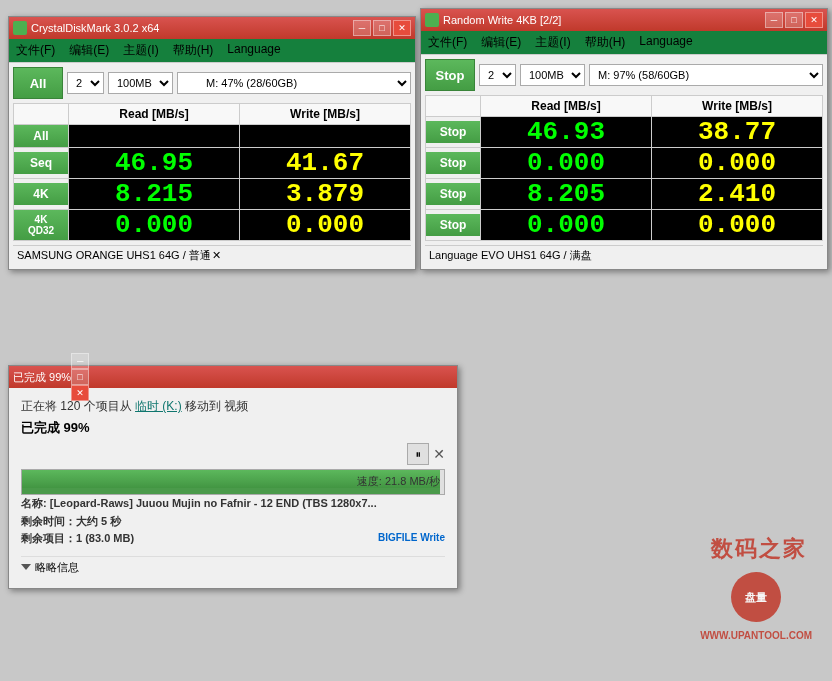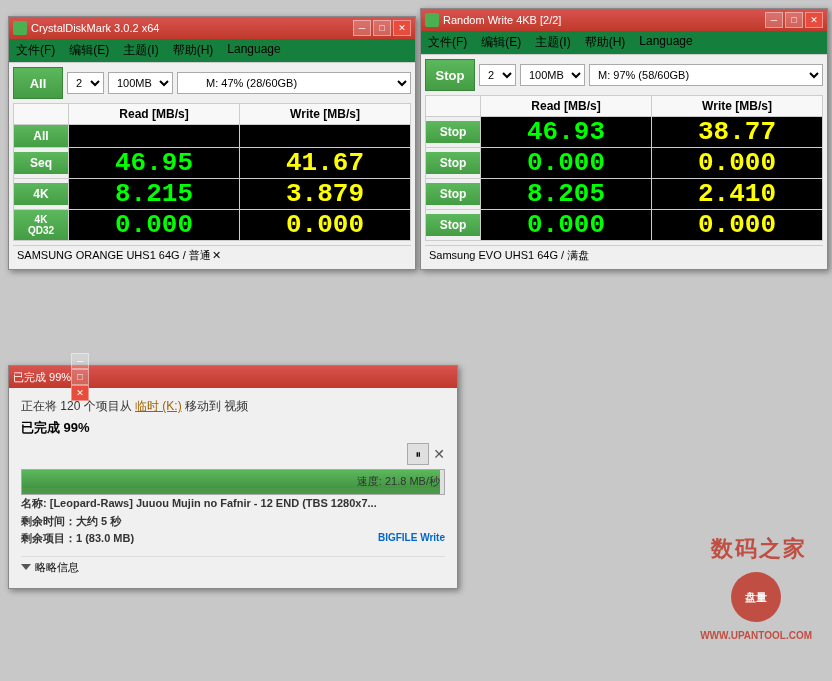--- a/index.html
+++ b/index.html
@@ -193,21 +193,21 @@
       padding: 10px 12px;
     }
 
     .copy-source-line {
       font-size: 12px;
       margin-bottom: 4px;
       color: #333;
     }
 
     .copy-source-line a {
-      color: #a16207;
+      color: #0f766e;
       text-decoration: underline;
     }
 
     .copy-progress-label {
       font-size: 13px;
       font-weight: bold;
       margin-bottom: 6px;
     }
 
     .copy-controls-row {
@@ -477,21 +477,21 @@
         <tr>
           <td>
               <div class="row-label stop-btn">Stop</div>
             </td>
           <td class="value-cell">0.000</td>
           <td class="value-cell yellow">0.000</td>
         </tr>
       </tbody>
     </table>
     <div class="cdm-footer">
-      <span>Samsung EVO UHS1 64G / 满盘</span>
+      <span>Language EVO UHS1 64G / 满盘</span>
     </div>
   </div>
 </div>
 
 <div class="copy-window">
   <div class="copy-title-bar">
     <span class="icon" style="background:#3498db;"></span>
     <span class="title-text">已完成 99%</span>
     <div class="win-controls">
       <div class="win-btn">─</div>

